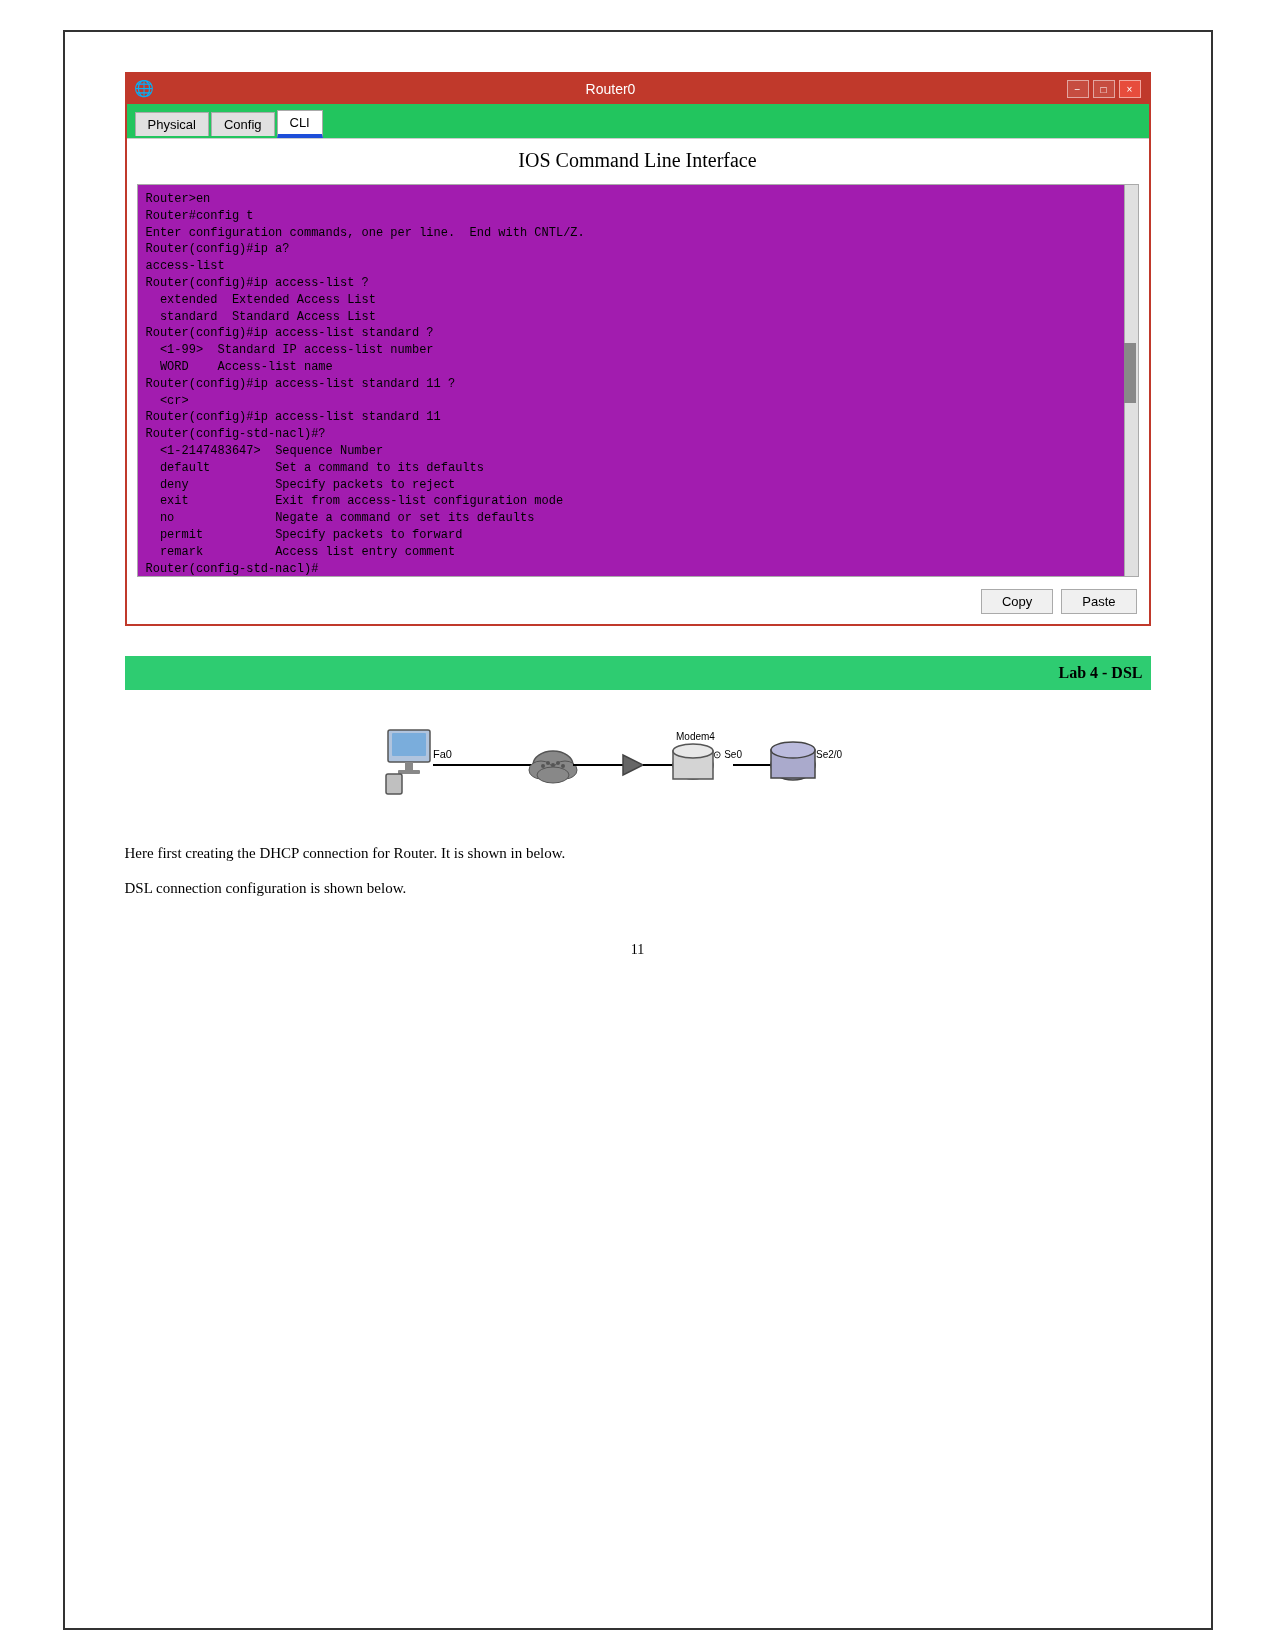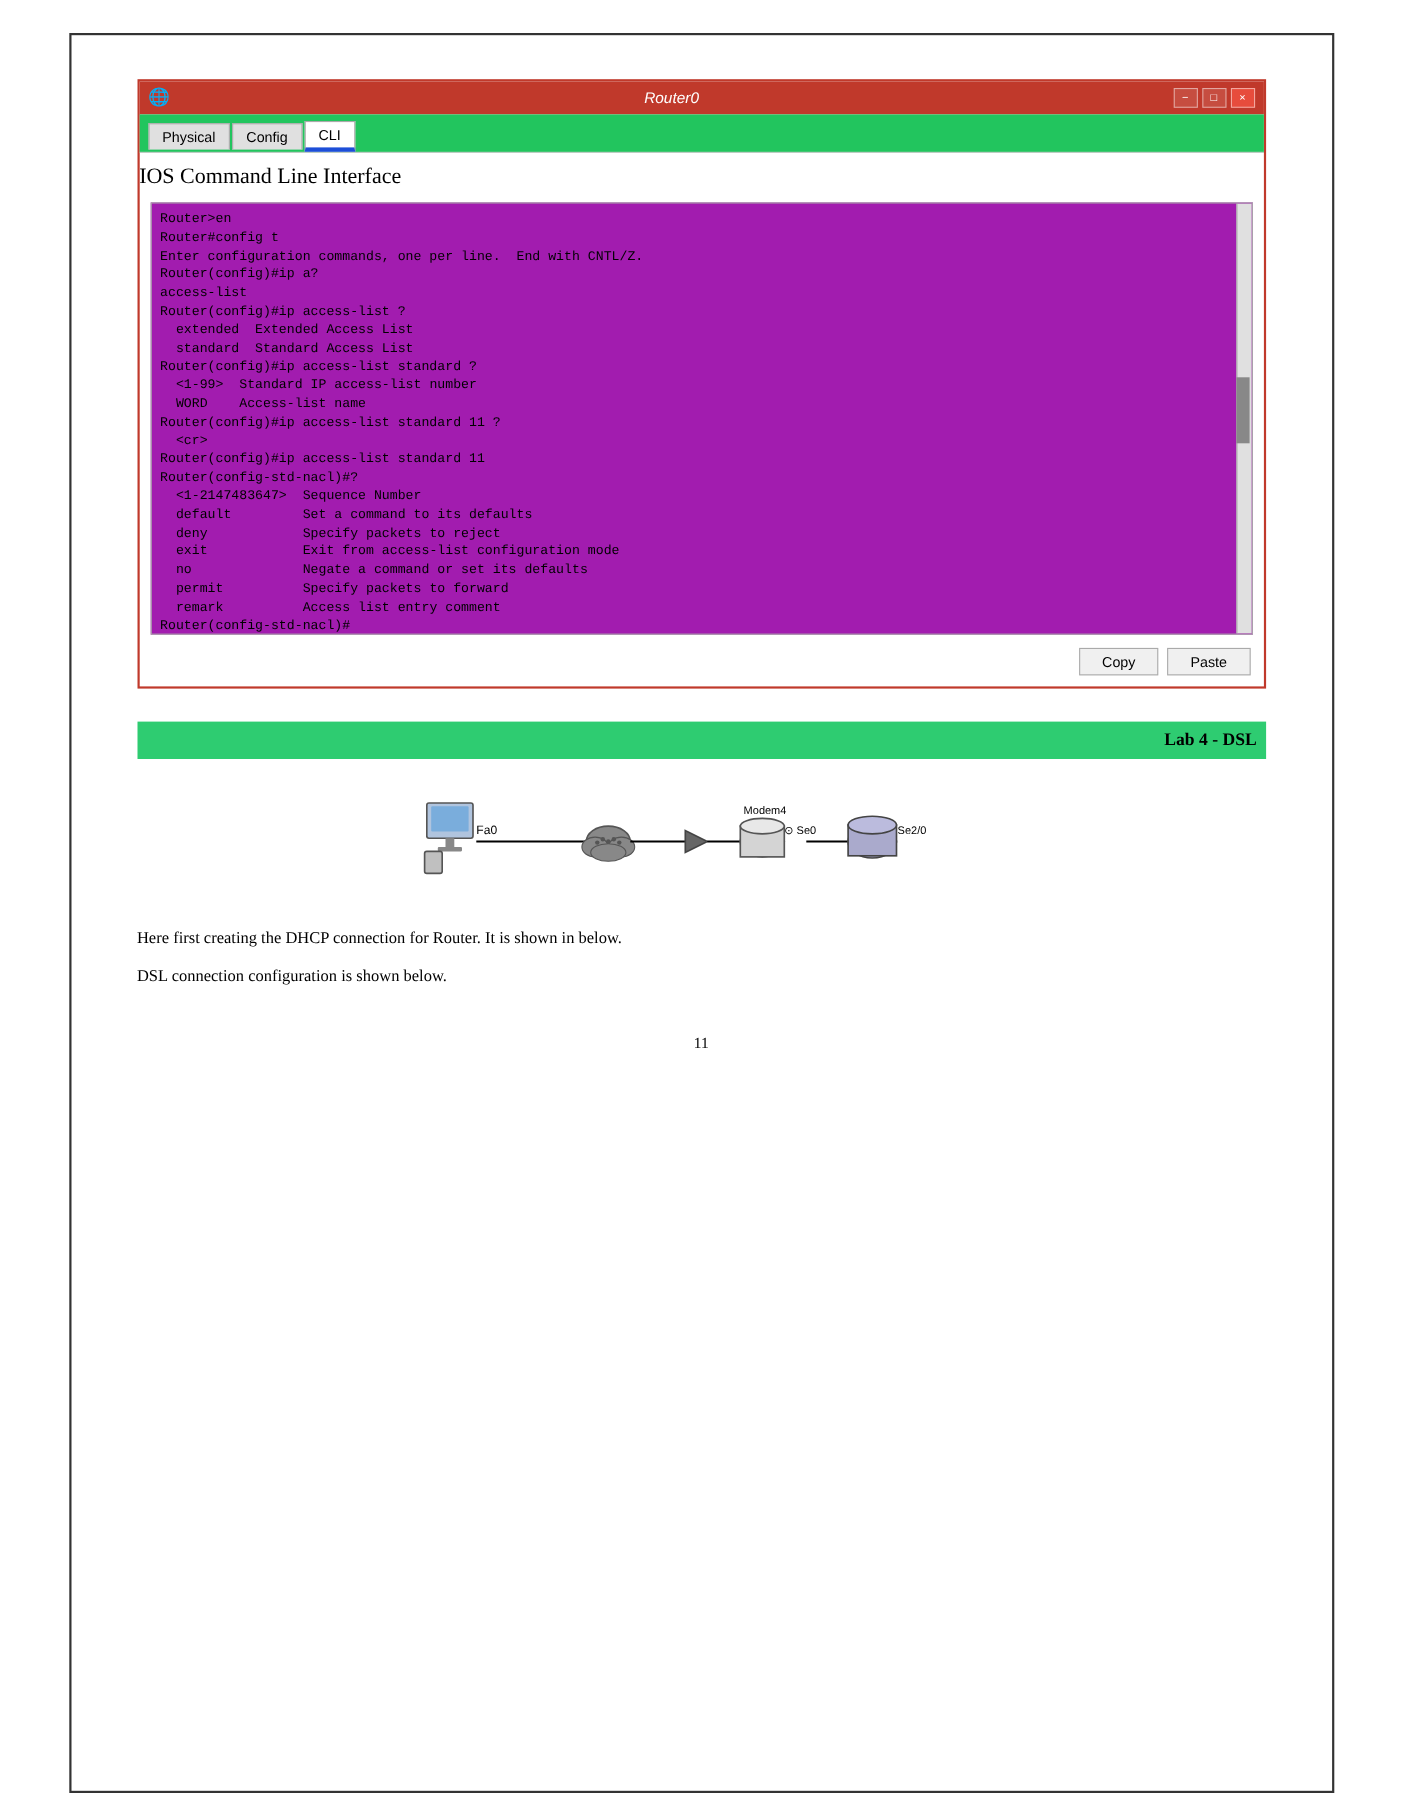--- a/index.html
+++ b/index.html
@@ -41,21 +41,20 @@
       height: 20px;
       color: #fff;
       font-size: 16px;
     }
     .router-titlebar-title {
       color: #fff;
       font-family: Arial, sans-serif;
       font-size: 14px;
       flex: 1;
       text-align: center;
-      font-style: italic;
     }
     .router-titlebar-controls {
       display: flex;
       gap: 4px;
     }
     .window-btn {
       width: 22px;
       height: 18px;
       border: 1px solid rgba(255,255,255,0.5);
       background: rgba(255,255,255,0.1);
@@ -87,20 +86,21 @@
       font-size: 13px;
       cursor: pointer;
       margin-right: 2px;
     }
     .tab-btn.active {
       background: #fff;
       border-bottom: 4px solid #1d4ed8;
     }
 
     .cli-heading {
+      text-align: center;
       font-family: 'Times New Roman', Times, serif;
       font-size: 20px;
       padding: 10px 0 6px 0;
       color: #000;
     }
 
     .cli-terminal {
       margin: 6px 10px 6px 10px;
       border: 1px solid #aaa;
       background: #a21caf;

